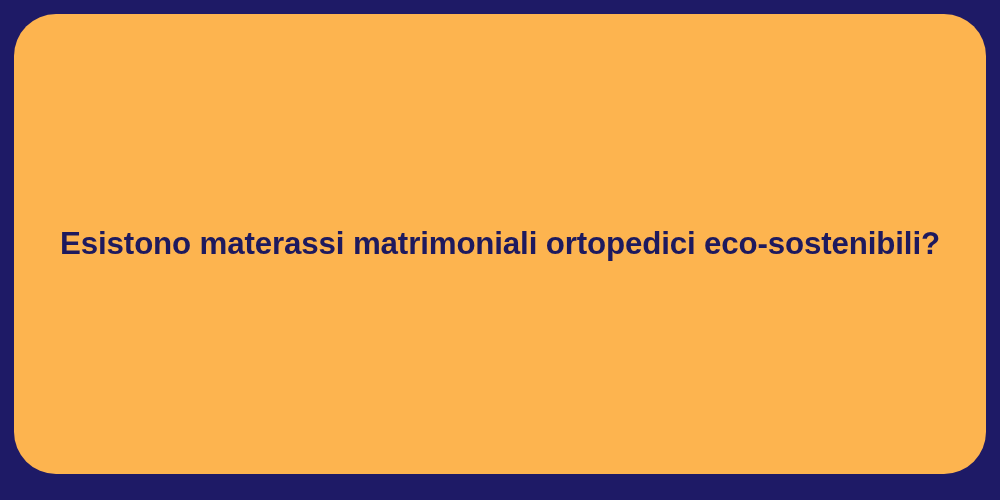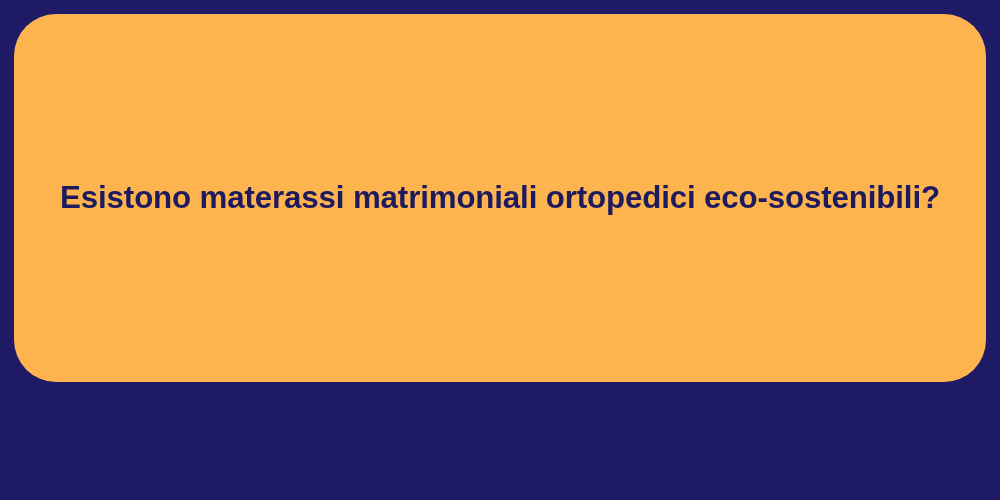--- a/index.html
+++ b/index.html
@@ -18,21 +18,21 @@
     width: 1000px;
     height: 500px;
     box-sizing: border-box;
     background: #1E1A66;
   }
   #card {
     position: absolute;
     left: 14px;
     top: 14px;
     width: 972px;
-    height: 368px;
+    height: 460px;
     box-sizing: border-box;
     background: #FDB44F;
     border-radius: 42px;
     display: flex;
     align-items: center;
     justify-content: center;
     overflow: hidden;
   }
   #headline {
     display: block;

